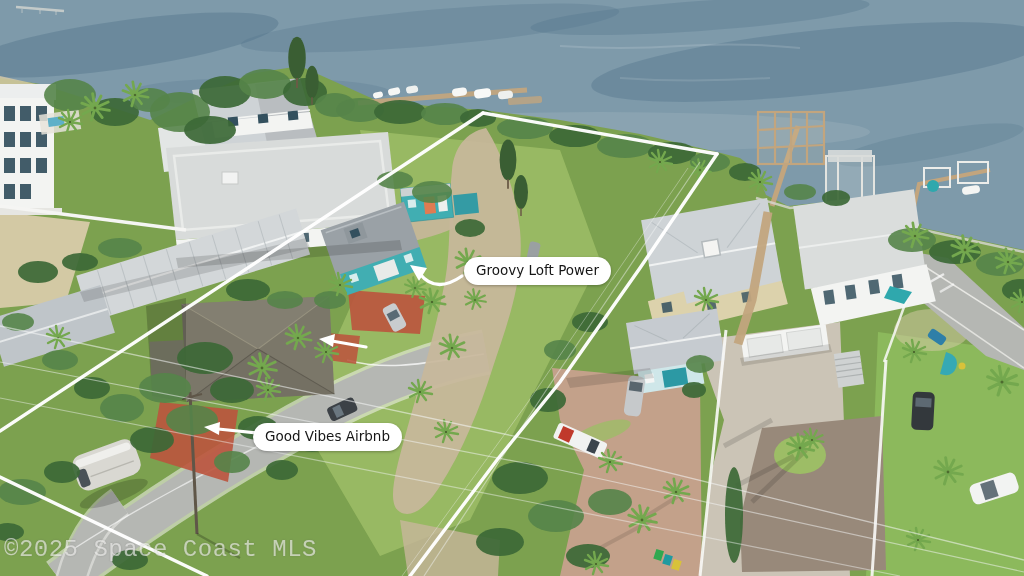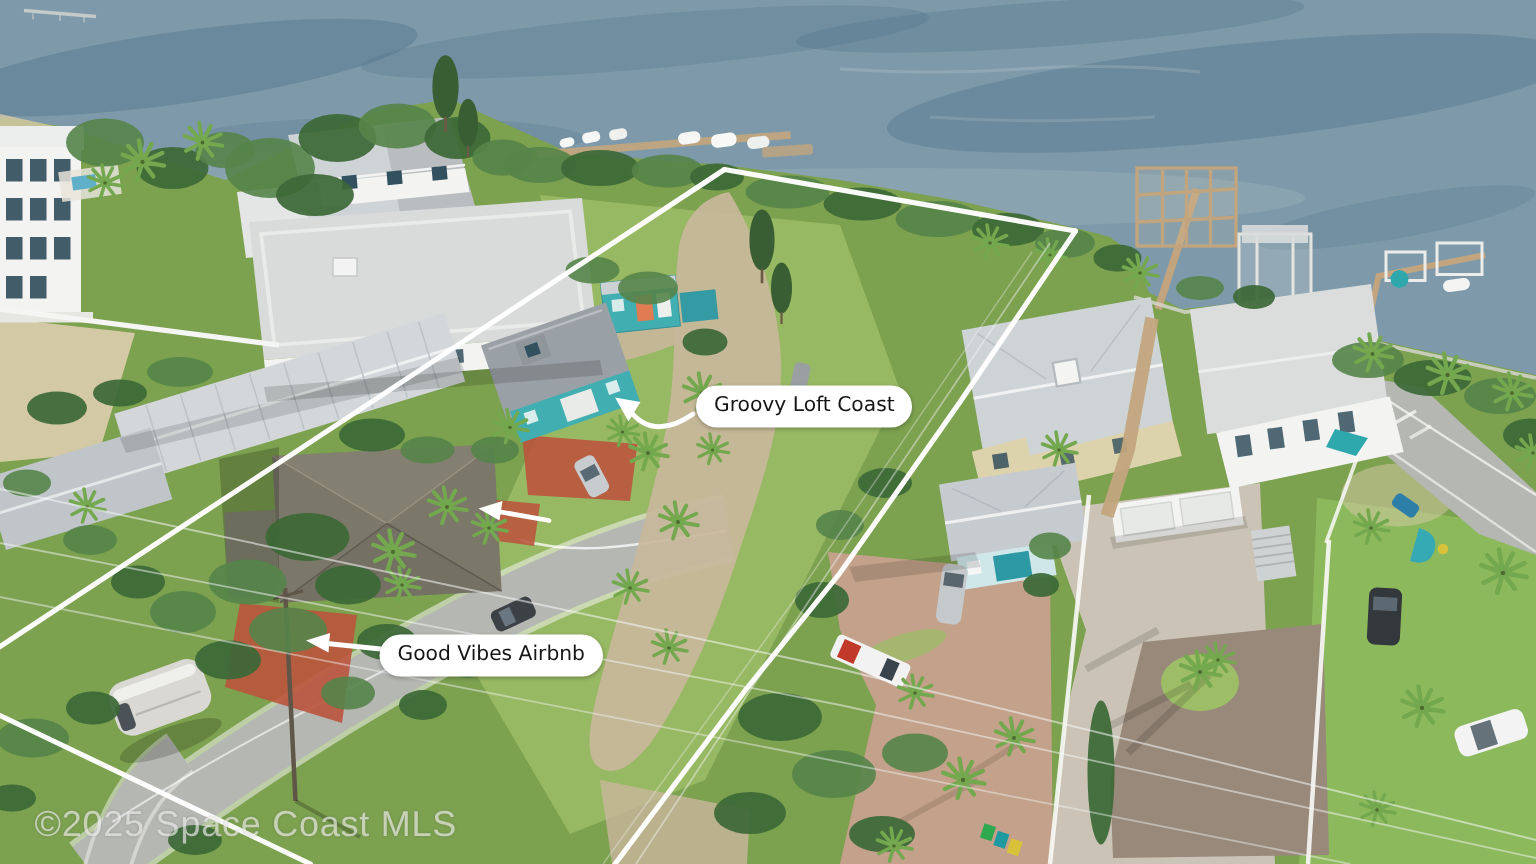--- a/index.html
+++ b/index.html
@@ -43,22 +43,22 @@
   .wire{stroke:var(--wire);fill:none;}
   .bnd{stroke:var(--boundary);stroke-width:3.4;fill:none;stroke-linecap:round;opacity:.97;}
   .arrow{stroke:var(--boundary);stroke-width:3.2;fill:none;stroke-linecap:round;}
   .arrowhead{fill:var(--boundary);}
 
   
   .pill{position:absolute;background:var(--label-bg);color:var(--label-text);
         font-size:13.5px;font-weight:500;line-height:1;padding:7px 12px 7px 12px;
         border-radius:15px;white-space:nowrap;box-shadow:0 1px 3px rgba(0,0,0,.28);}
   
-  .watermark{position:absolute;left:23px;top:536px;
-        font-family:Liberation Sans, sans-serif;
+  .watermark{position:absolute;left:4px;top:536px;
+        font-family:Liberation Mono, monospace;
         font-size:24px;letter-spacing:.5px;color:var(--watermark);
         opacity:.68;text-shadow:0 0 2px rgba(80,80,80,.45);}
 </style>
 </head>
 <body>
 
 <div id="photo">
 <svg id="scene" viewBox="0 0 1024 576" preserveAspectRatio="none">
   <defs>
     <g id="palm">
@@ -521,17 +521,17 @@
       <path class="arrow" d="M366,347 L332,341"></path>
       <polygon class="arrowhead" points="319,339 335,334 333,347"></polygon>
     </g>
     <g>
       <path class="arrow" d="M257,433 L218,429"></path>
       <polygon class="arrowhead" points="204,427 220,422 219,435"></polygon>
     </g>
   </g>
 </svg>
 
-<div class="pill" style="left:464px;top:257px;">Groovy Loft Coast</div>
+<div class="pill" style="left:464px;top:257px;">Groovy Loft Power</div>
 <div class="pill" style="left:253px;top:423px;text-align:center;">Good Vibes Airbnb</div>
 
 <div class="watermark">©2025 Space Coast MLS</div>
 </div>
 
 </body></html>

